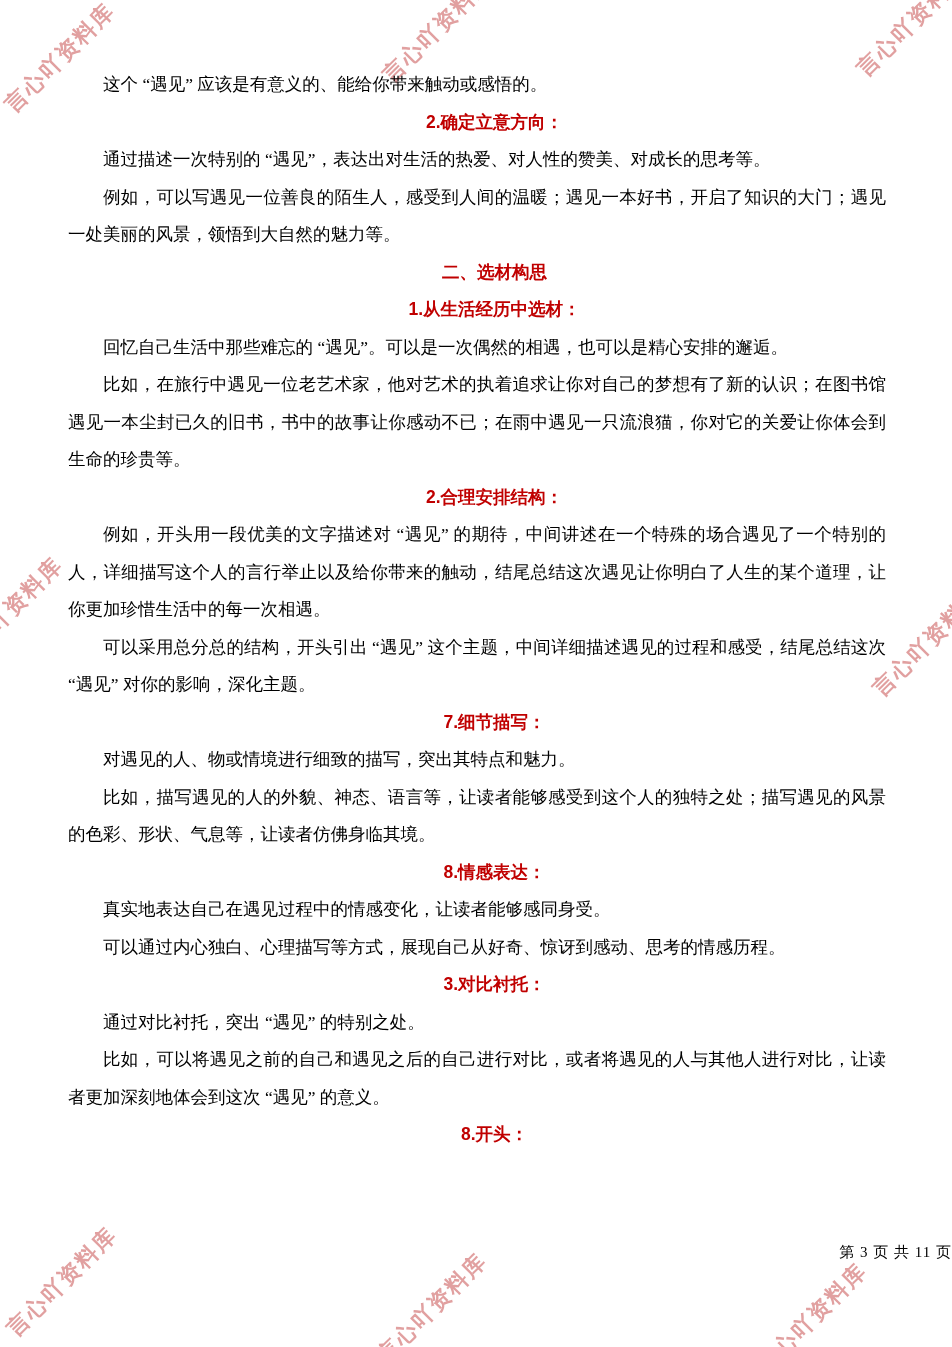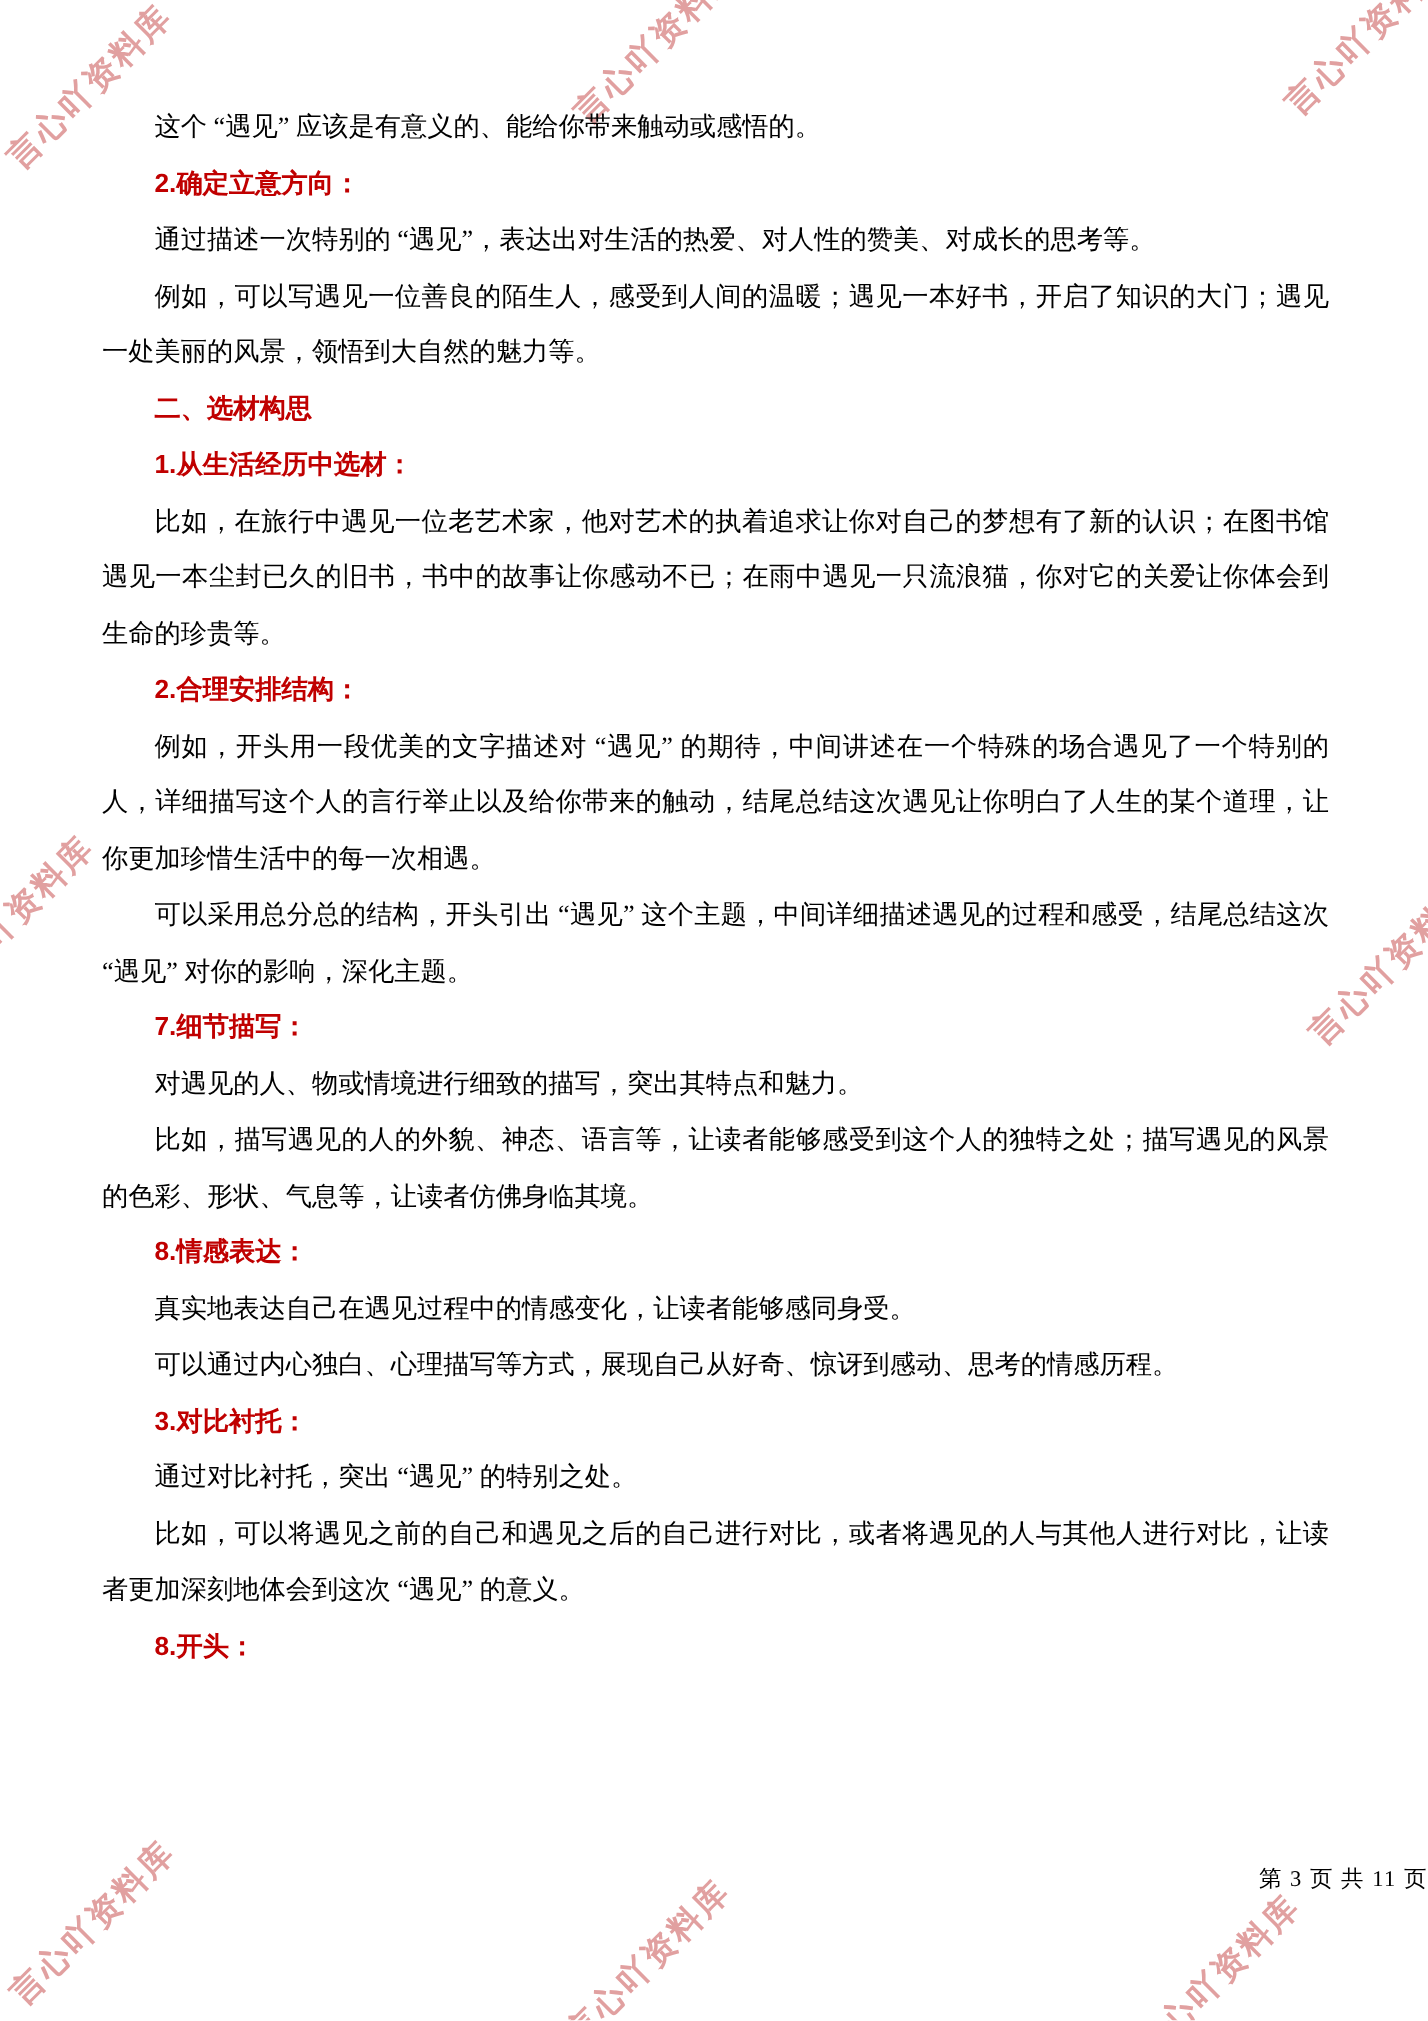--- a/index.html
+++ b/index.html
@@ -45,21 +45,21 @@
   }
   .doc-body p {
     margin: 0;
     text-indent: 2em;
   }
   .doc-body p.heading,
   .doc-body p.subheading {
     font-weight: bold;
     color: #c00000;
     font-family: "Liberation Sans", "DejaVu Sans", sans-serif;
-    text-align: left;
+    text-align: center;
   }
   .page-footer {
     position: absolute;
     left: 0;
     top: 1243px;
     width: 100%;
     text-align: right;
     font-size: 15px;
     letter-spacing: 1px;
     color: #000000;
@@ -82,20 +82,21 @@
       <span class="watermark" style="left: 812px; top: 1318px; color: rgba(201, 82, 82, 0.55);">言心吖资料库</span>
     </div>
 
   <main class="doc-body" id="doc-body">
       <p class="body">这个 “遇见” 应该是有意义的、能给你带来触动或感悟的。</p>
       <p class="subheading">2.确定立意方向：</p>
       <p class="body">通过描述一次特别的 “遇见”，表达出对生活的热爱、对人性的赞美、对成长的思考等。</p>
       <p class="body">例如，可以写遇见一位善良的陌生人，感受到人间的温暖；遇见一本好书，开启了知识的大门；遇见一处美丽的风景，领悟到大自然的魅力等。</p>
       <p class="heading">二、选材构思</p>
       <p class="subheading">1.从生活经历中选材：</p>
+      <p class="body">回忆自己生活中那些难忘的 “遇见”。可以是一次偶然的相遇，也可以是精心安排的邂逅。</p>
       <p class="body">比如，在旅行中遇见一位老艺术家，他对艺术的执着追求让你对自己的梦想有了新的认识；在图书馆遇见一本尘封已久的旧书，书中的故事让你感动不已；在雨中遇见一只流浪猫，你对它的关爱让你体会到生命的珍贵等。</p>
       <p class="subheading">2.合理安排结构：</p>
       <p class="body">例如，开头用一段优美的文字描述对 “遇见” 的期待，中间讲述在一个特殊的场合遇见了一个特别的人，详细描写这个人的言行举止以及给你带来的触动，结尾总结这次遇见让你明白了人生的某个道理，让你更加珍惜生活中的每一次相遇。</p>
       <p class="body">可以采用总分总的结构，开头引出 “遇见” 这个主题，中间详细描述遇见的过程和感受，结尾总结这次 “遇见” 对你的影响，深化主题。</p>
       <p class="subheading">7.细节描写：</p>
       <p class="body">对遇见的人、物或情境进行细致的描写，突出其特点和魅力。</p>
       <p class="body">比如，描写遇见的人的外貌、神态、语言等，让读者能够感受到这个人的独特之处；描写遇见的风景的色彩、形状、气息等，让读者仿佛身临其境。</p>
       <p class="subheading">8.情感表达：</p>
       <p class="body">真实地表达自己在遇见过程中的情感变化，让读者能够感同身受。</p>
       <p class="body">可以通过内心独白、心理描写等方式，展现自己从好奇、惊讶到感动、思考的情感历程。</p>

